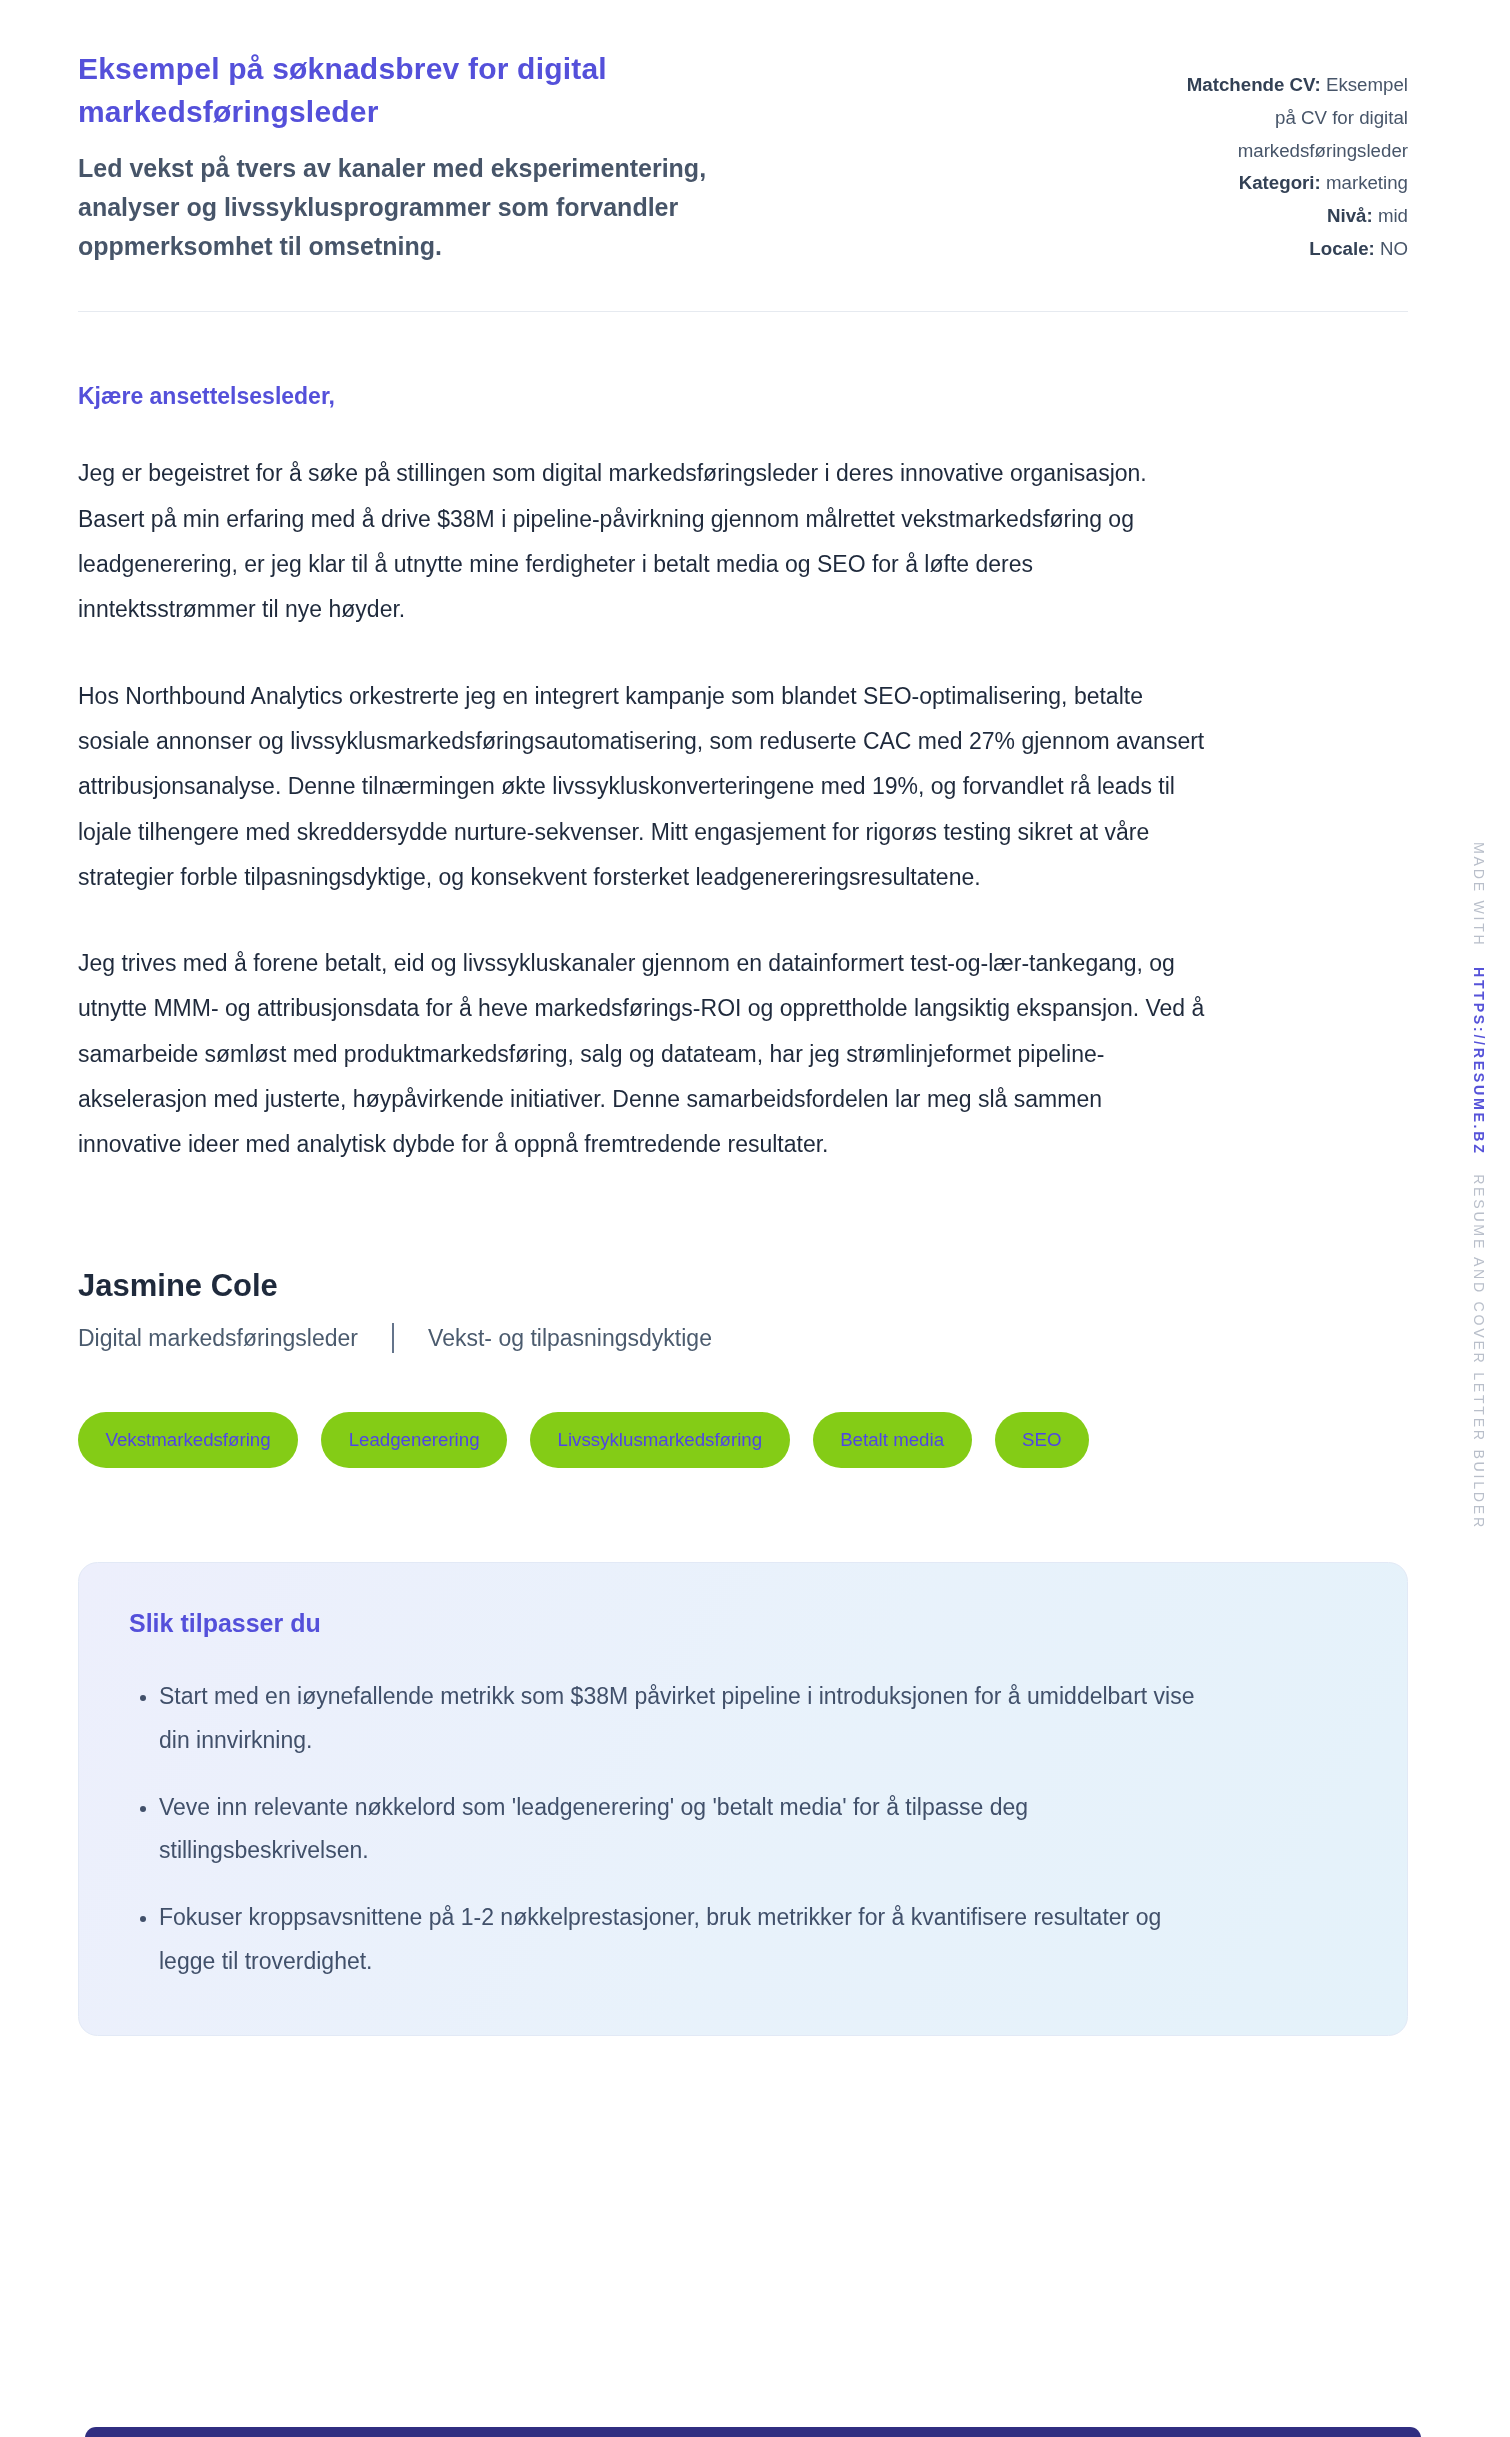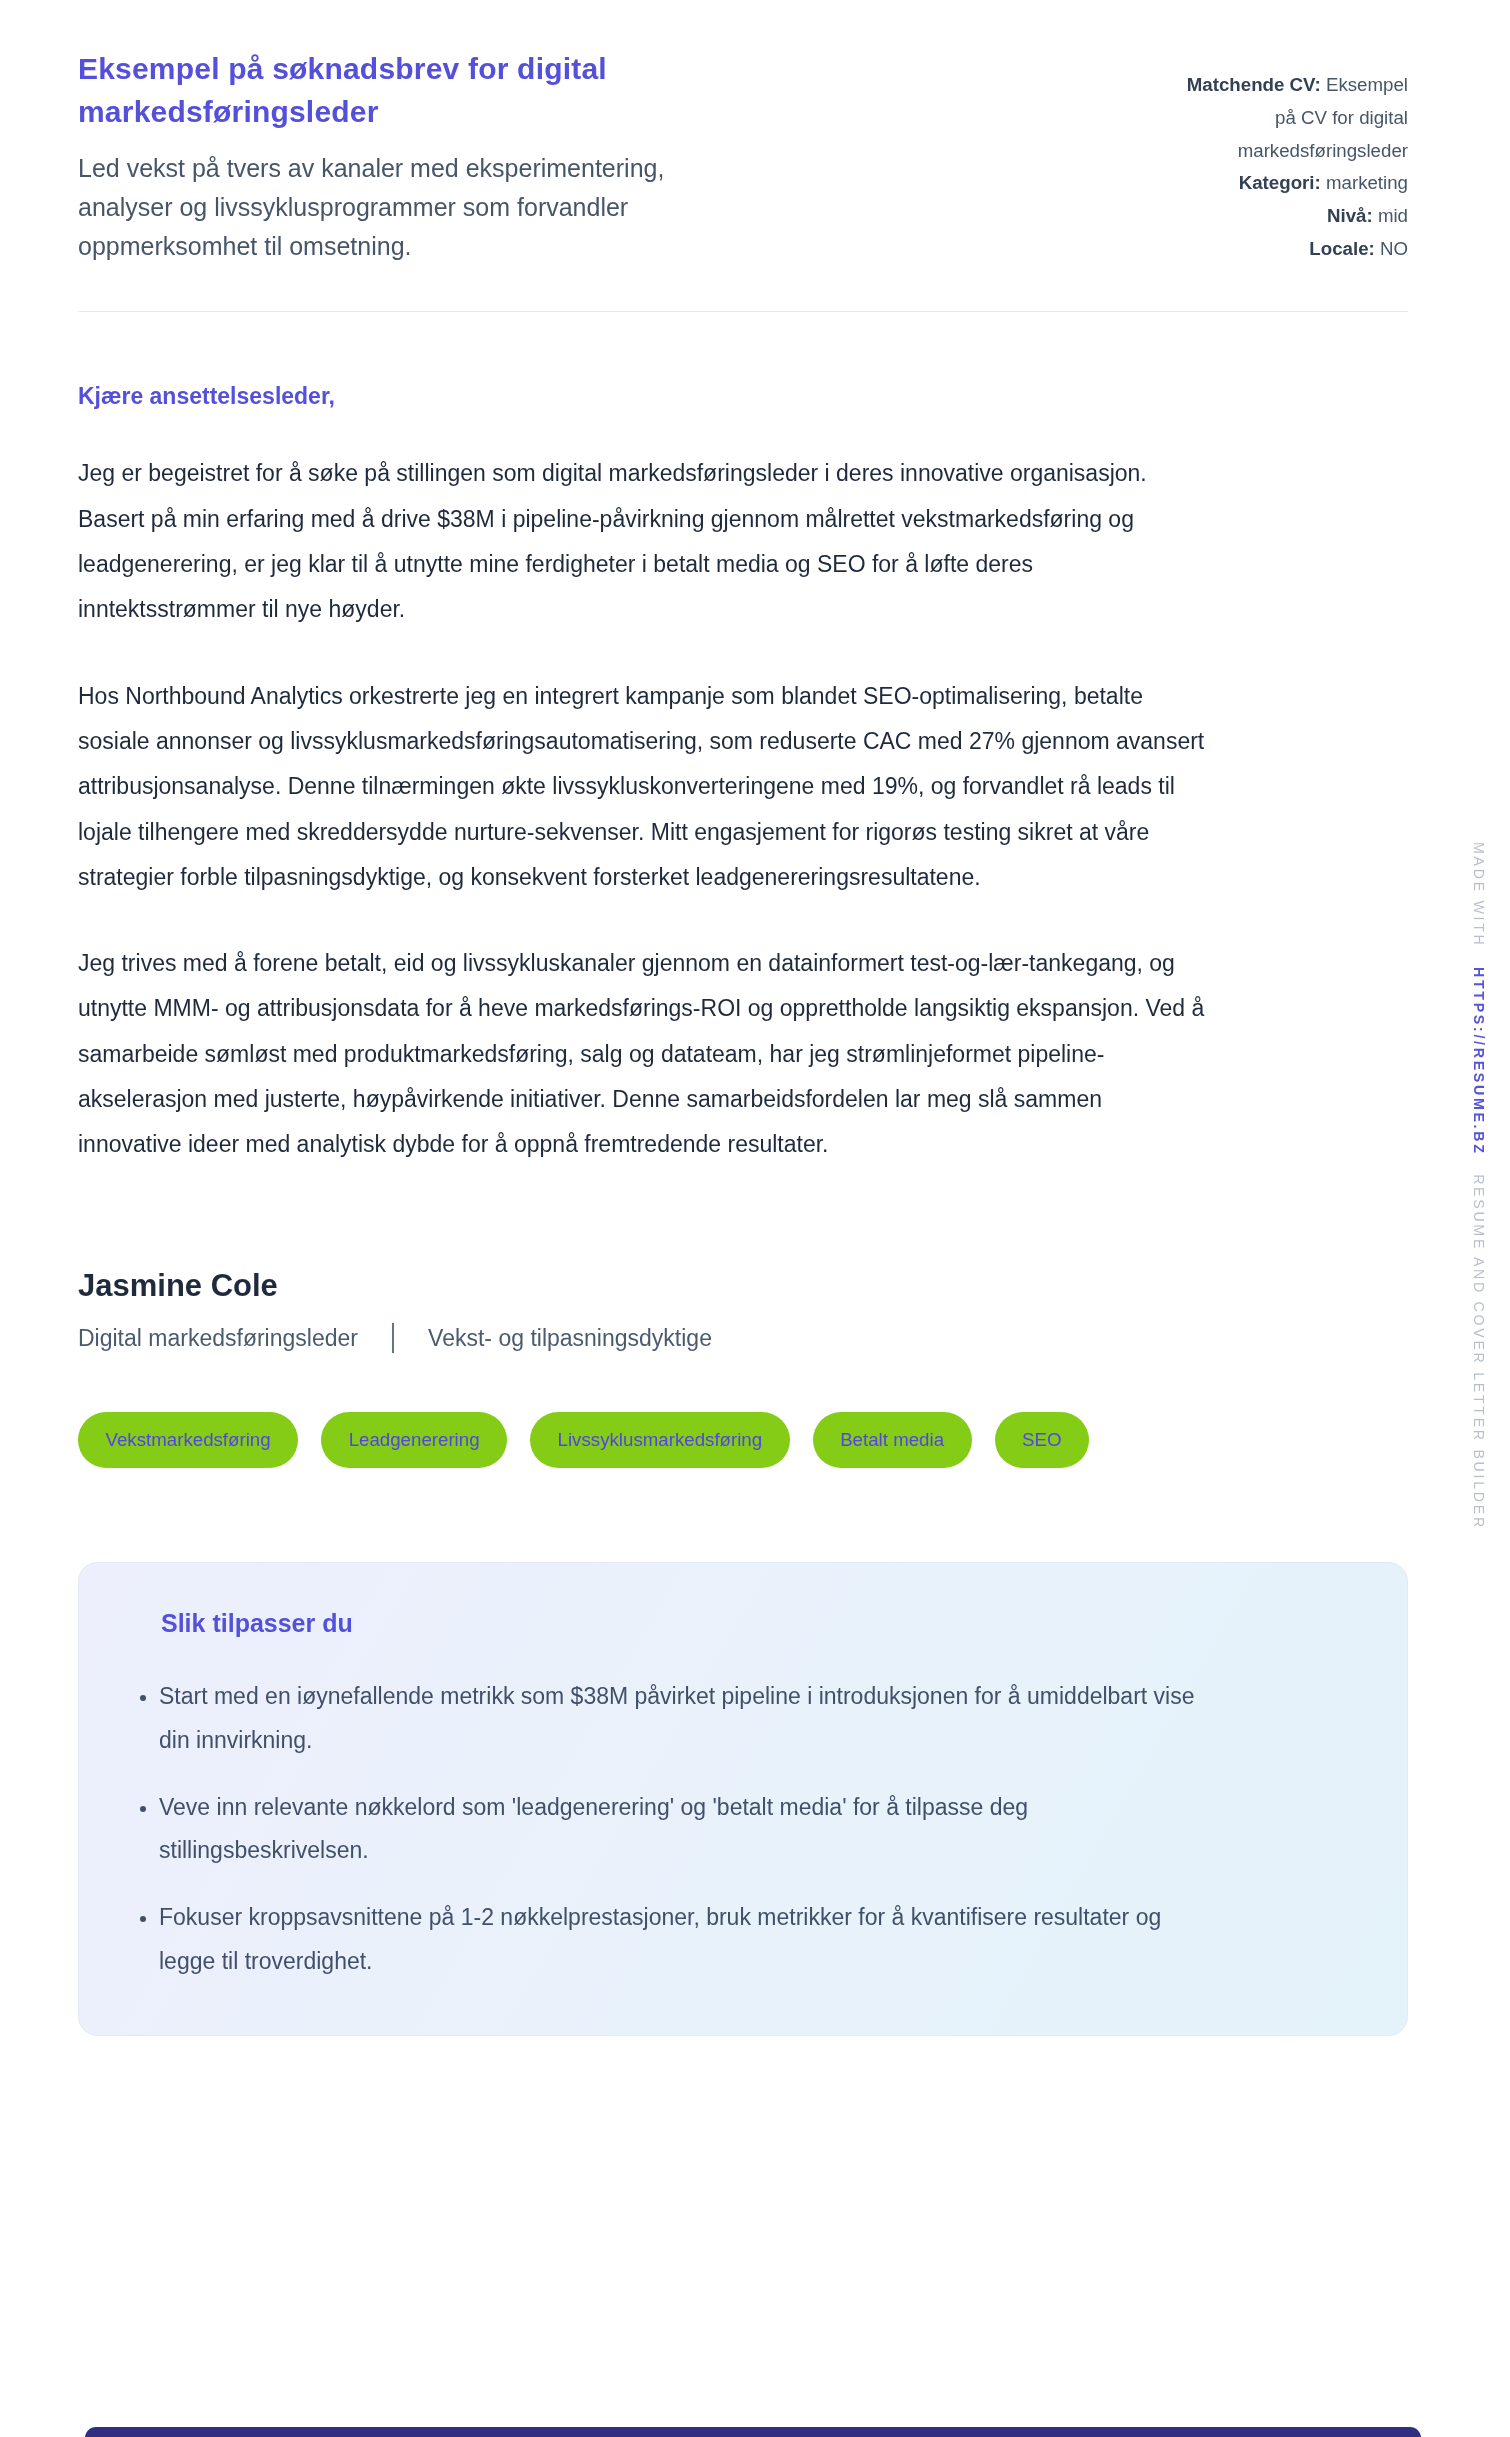--- a/index.html
+++ b/index.html
@@ -29,21 +29,21 @@
     line-height: 1.42;
     font-weight: 700;
     color: #5450da;
     letter-spacing: 0.2px;
   }
   .page-subtitle {
     max-width: 649px;
     margin-top: 16px;
     font-size: 25px;
     line-height: 1.55;
-    font-weight: 400;
+    font-weight: 700;
     color: #475569;
   }
   .meta {
     max-width: 222px;
     text-align: right;
     font-size: 18.7px;
     line-height: 1.75;
     color: #475569;
     flex-shrink: 0;
   }
@@ -111,21 +111,20 @@
     margin-top: 94px;
     border-radius: 19.5px;
     padding: 46px 50px 52px 50px;
     background: linear-gradient(120deg, #edeffc 0%, #e8f2fb 55%, #e4f2fa 100%);
     border: 0.9px solid #e2e9f6;
   }
   .tips-heading {
     font-size: 25px;
     font-weight: 700;
     color: #5450da;
-    margin-left: 32px;
   }
   .tips ul {
     margin-top: 37px;
     padding-left: 30px;
     list-style: disc;
   }
   .tips li {
     max-width: 1057px;
     font-size: 23px;
     line-height: 1.9;

